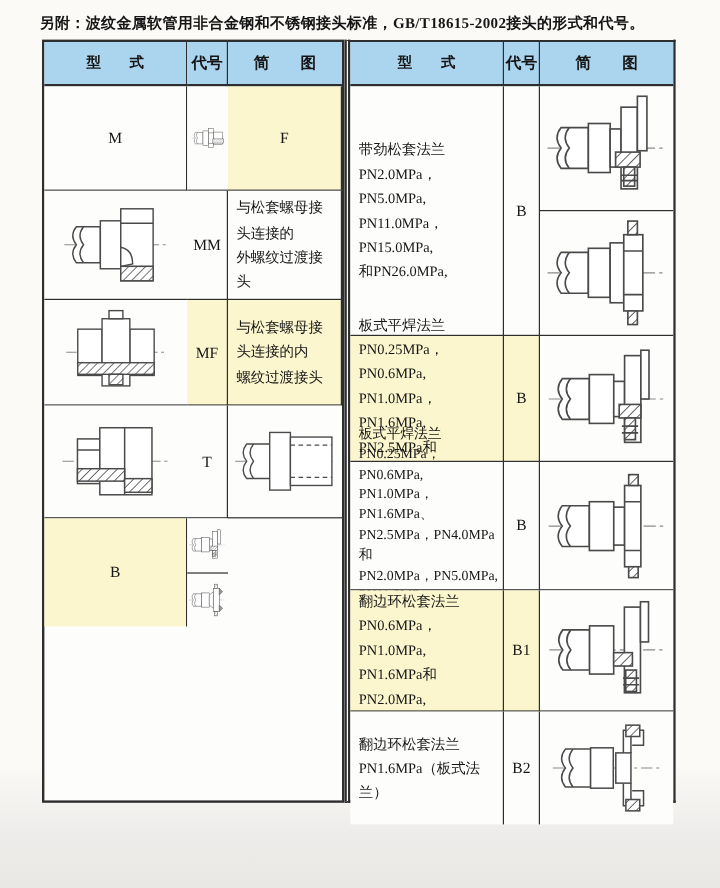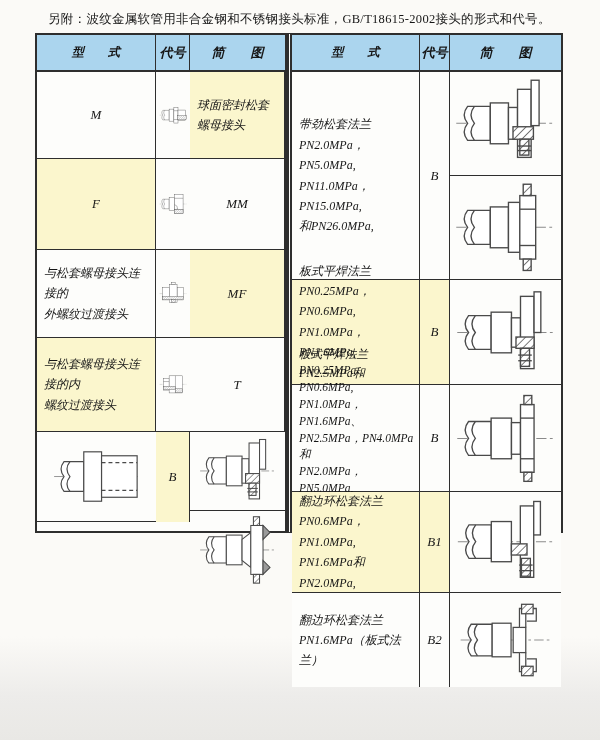--- a/index.html
+++ b/index.html
@@ -5,28 +5,27 @@
   * { margin:0; padding:0; box-sizing:border-box; }
   html,body { width:600px; height:740px; }
   body {
     position:relative;
     font-family:"Liberation Serif","DejaVu Serif",serif;
     background:linear-gradient(180deg,#fbfaf7 0%,#fbfaf7 86%,#edecea 94%,#e9e8e5 100%);
     color:#161616;
     overflow:hidden;
   }
   .title {
-    position:absolute; left:48px; top:11px; width:540px;
-    font-size:12.5px; font-weight:normal; letter-spacing:0.3px;
+    position:absolute; left:33px; top:11px; width:540px;
+    font-size:12.5px; font-weight:bold; letter-spacing:0.3px;
   }
   .half {
-    position:absolute; top:33px; height:500px;
+    position:absolute; top:33px; height:636px;
     border:2px solid #2e2e2e; background:#fdfdfb;
     display:grid;
-    font-style:italic;
   }
   .half-left  { left:35px;  width:252px; grid-template-columns:119px 34px auto;
                 grid-template-rows:37px 87px 91px 88px 94px 90px auto; }
   .half-right { left:287px; width:276px; grid-template-columns:128px 30px auto;
                 grid-template-rows:37px 208px 105px 107px 101px auto;
                 border-left:5px double #2e2e2e; }
   .cell { border-right:1.5px solid #2e2e2e; border-bottom:1.5px solid #2e2e2e; background:#fdfdfb; }
   .nr { border-right:none; } .nb { border-bottom:none; }
   .hcell {
     background:#abd5ee; display:flex; align-items:center; justify-content:center;
@@ -81,21 +80,20 @@
         <rect x="32" y="21" width="15" height="38"></rect>
         <rect x="47" y="15" width="13" height="50"></rect>
         <line x1="47" y1="26" x2="60" y2="26"></line>
           <line x1="47" y1="54" x2="60" y2="54"></line>
         <rect x="60" y="24" width="24" height="32"></rect>
         <rect x="58" y="42" width="28" height="11" fill="url(#hatch)"></rect>
       </g>
     </svg>
   </div>
 
-  <div class="cell type hl">球面密封松套螺母接头</div>
   <div class="cell code hl">F</div>
   <div class="cell dia nr">
     <svg viewBox="0 0 90 80">
       <use href="#g-axis"></use>
         <use href="#g-hose"></use>
       <g fill="#ffffff" stroke="#4a4a4a" stroke-width="1.2">
         <rect x="32" y="20" width="17" height="40"></rect>
         <rect x="49" y="10" width="27" height="60"></rect>
         <line x1="49" y1="22" x2="76" y2="22"></line>
           <line x1="49" y1="58" x2="76" y2="58"></line>

